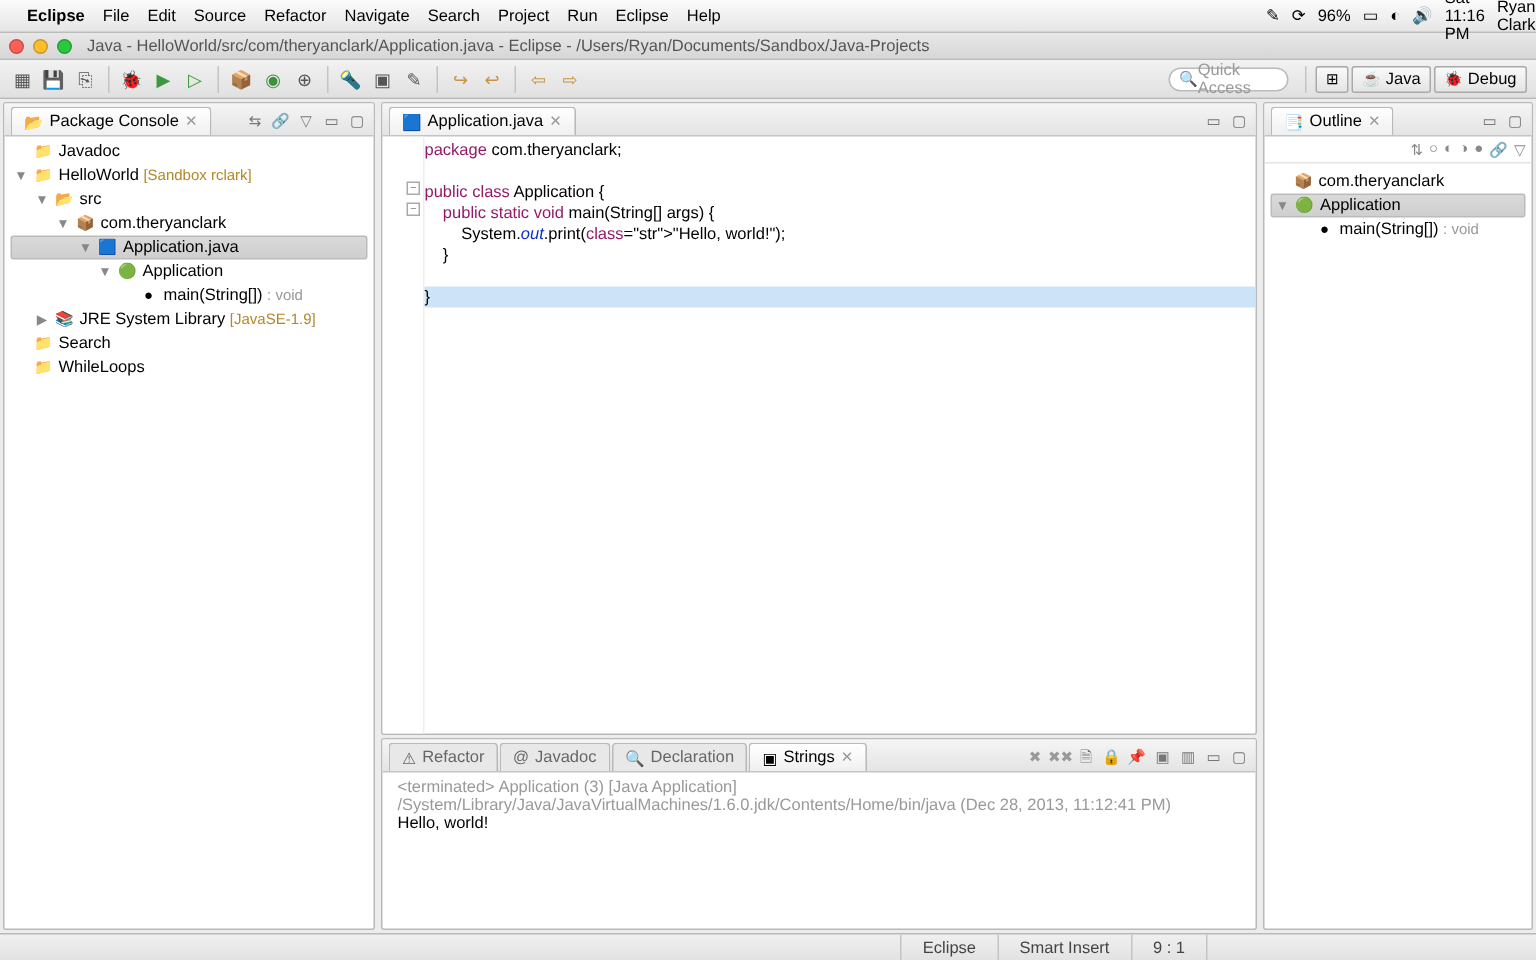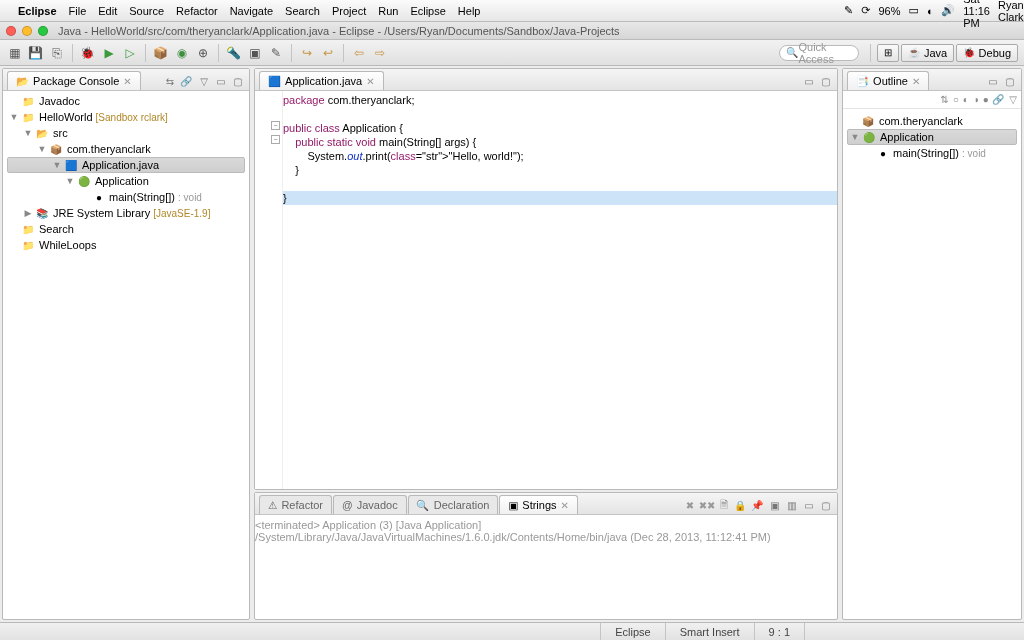--- a/index.html
+++ b/index.html
@@ -64,21 +64,21 @@
   .fold{position:absolute;left:16px;width:9px;height:9px;border:1px solid #aaa;font-size:7px;text-align:center;line-height:7px;color:#777;background:#fff}
   .code{flex:1;font-family:Monaco,Menlo,monospace;font-size:11px;line-height:14px;padding:2px 0;position:relative;white-space:pre}
   .kw{color:#931a68;font-weight:normal}
   .fld{color:#0f2fc7;font-style:italic}
   .hl-line{position:absolute;left:0;right:0;height:14px;background:#cde3f8}
 
   
   .outline-body{padding:4px;font-size:11px}
 
   
-  .console-body{flex:1;padding:4px 0;font-family:Monaco,Menlo,monospace;font-size:10.5px}
+  .console-body{flex:1;padding:4px 10px;font-family:Monaco,Menlo,monospace;font-size:10.5px}
   .console-body .term{color:#999}
   .console-tabs .tab{font-size:10.5px}
 
   
   .statusbar{height:18px;background:linear-gradient(#f0f0f0,#e2e2e2);border-top:1px solid #b9b9b9;display:flex;align-items:center;font-size:10.5px;color:#444}
   .statusbar .cell{padding:0 14px;border-left:1px solid #c4c4c4;height:100%;display:flex;align-items:center}
   .statusbar .lead{flex:1}
 </style>
 </head>
 <body>
@@ -251,20 +251,21 @@
           <span class="pt">🔒</span>
           <span class="pt">📌</span>
           <span class="pt">▣</span>
           <span class="pt">▥</span>
           <span class="pt">▭</span>
           <span class="pt">▢</span>
         </div>
       </div>
       <div class="console-body">
         <div class="term">&lt;terminated&gt; Application (3) [Java Application] /System/Library/Java/JavaVirtualMachines/1.6.0.jdk/Contents/Home/bin/java (Dec 28, 2013, 11:12:41 PM)</div>
+        <div>Hello, world!</div>
       </div>
     </div>
   </div>
 
   <div class="pane right">
     <div class="pane-tabs">
       <div class="tab">📑 <span>Outline</span> <span class="close">✕</span></div>
       <div class="pane-tools">
         <span class="pt">▭</span>
         <span class="pt">▢</span>

